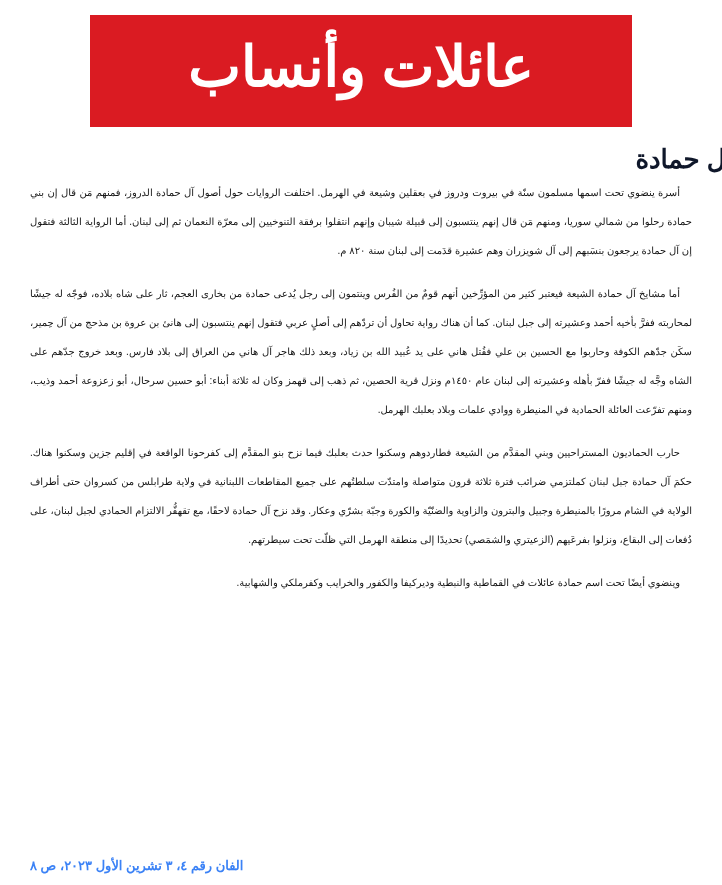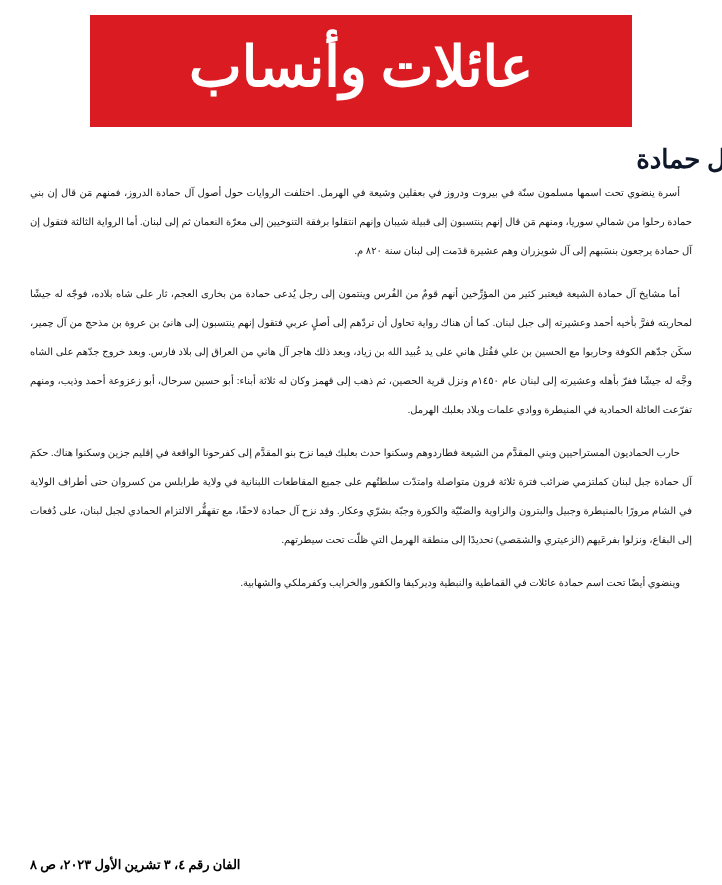--- a/index.html
+++ b/index.html
@@ -7,21 +7,21 @@
     padding: 0;
     background: #ffffff;
   }
   .page {
     position: relative;
     width: 722px;
     height: 885px;
     margin: 0 auto;
     background: #ffffff;
     overflow: hidden;
-    font-family: Liberation Serif, serif;
+    font-family: Liberation Sans, sans-serif;
     direction: rtl;
   }
   .banner {
     position: absolute;
     top: 15px;
     left: 90px;
     width: 542px;
     height: 112px;
     background: #da1b22;
     display: flex;
@@ -63,21 +63,21 @@
     margin: 0 0 14px 0;
     text-indent: 12px;
   }
   .footer-citation {
     position: absolute;
     bottom: 12px;
     left: 30px;
     direction: rtl;
     font-size: 13px;
     font-weight: bold;
-    color: #000000;
+    color: #3b82f6;
   }
 </style>
 </head>
 <body>
 
 <div class="page">
 
   <div class="banner">
     <div class="banner-title">عائلات وأنساب</div>
   </div>

